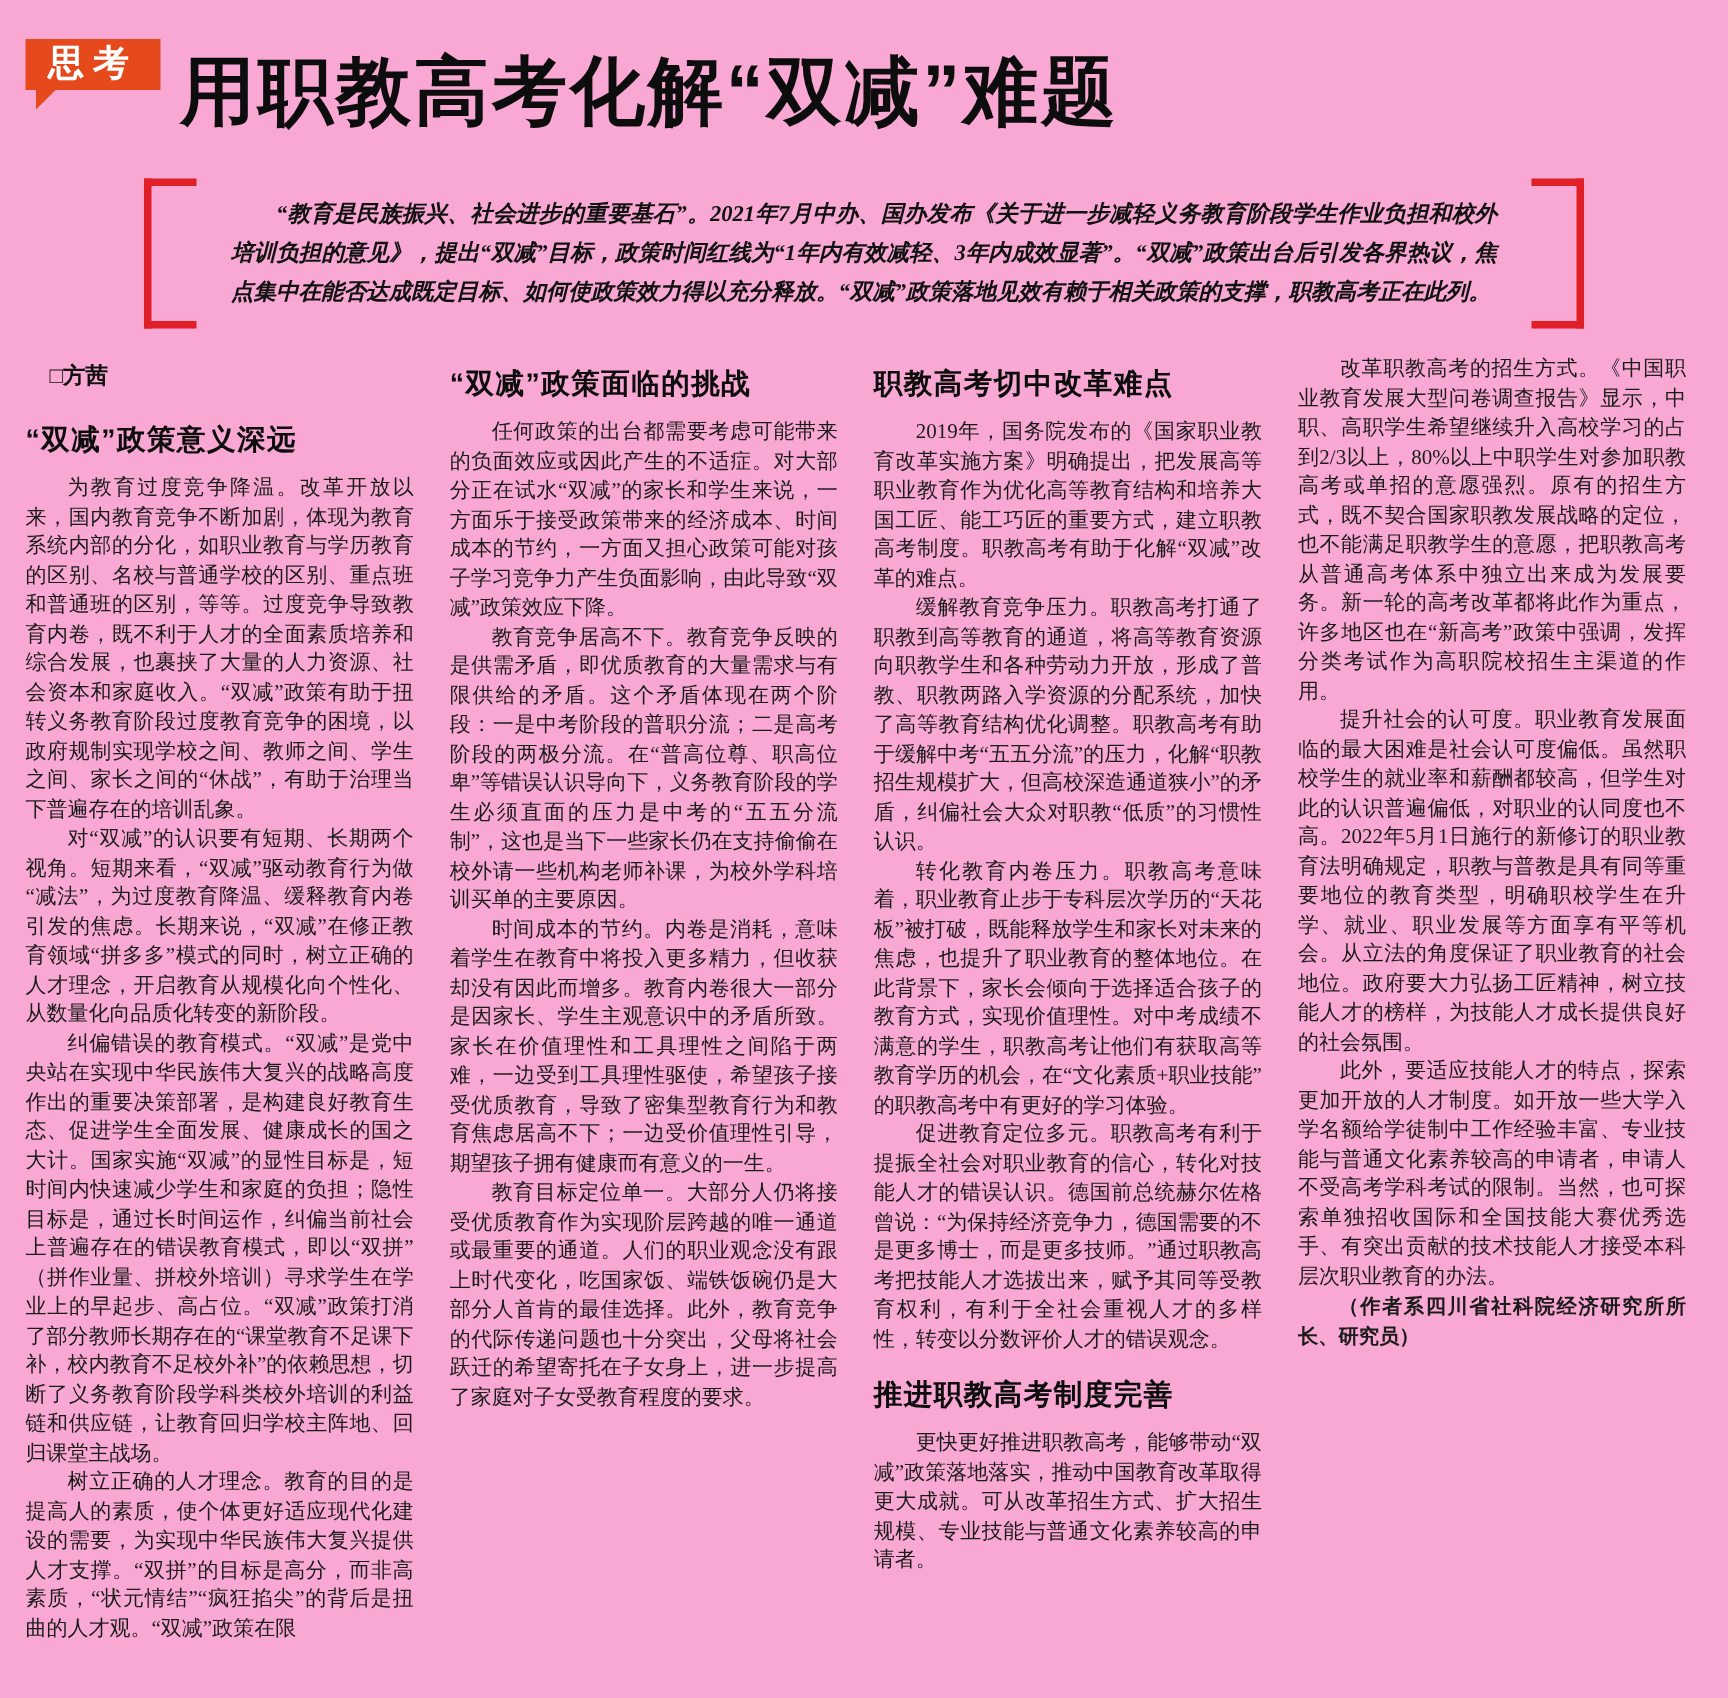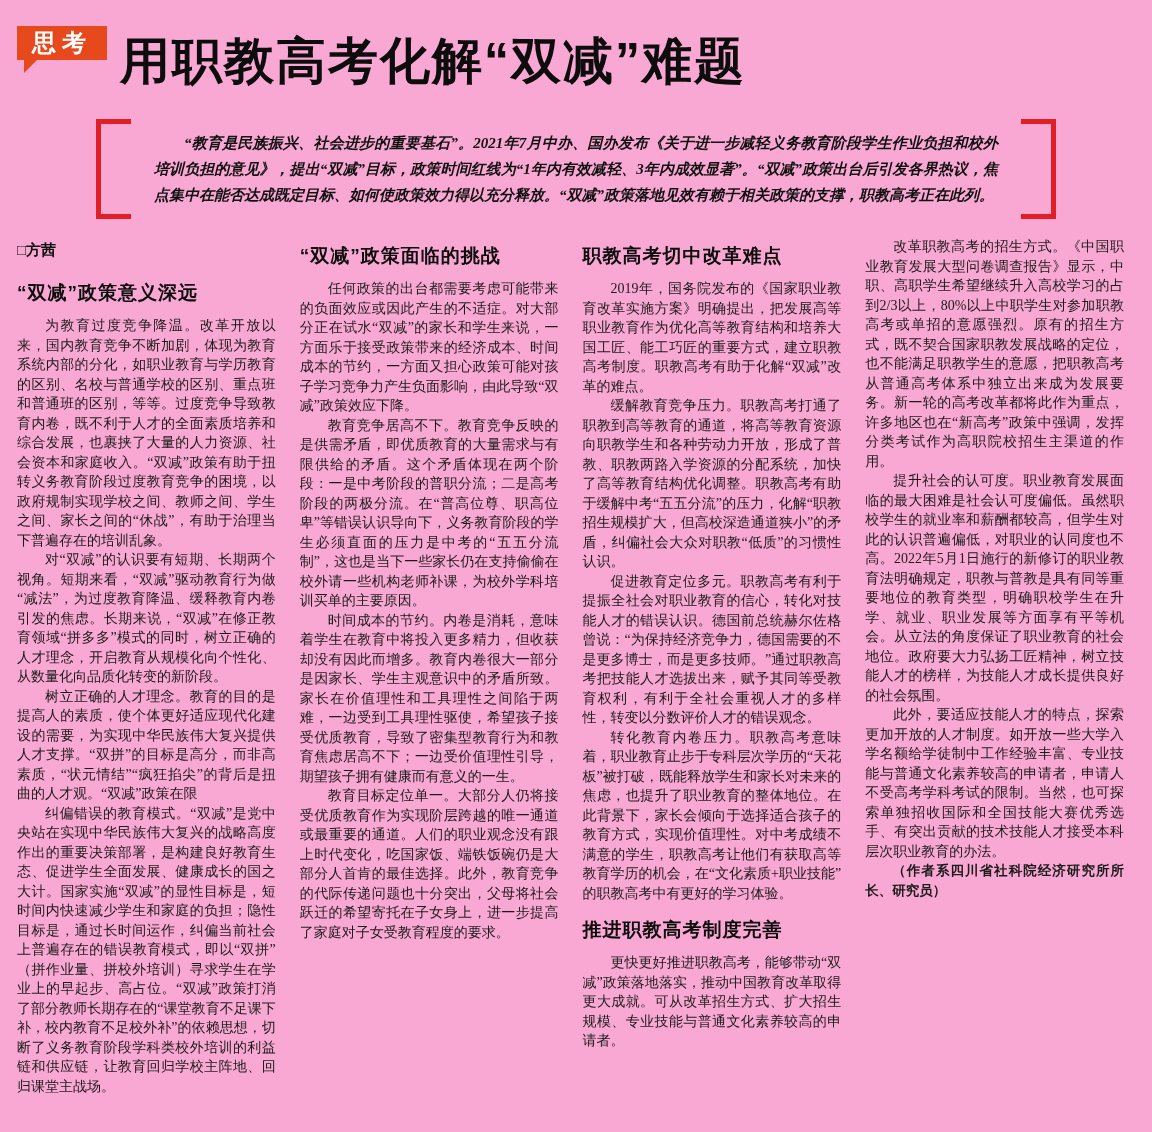--- a/index.html
+++ b/index.html
@@ -62,21 +62,21 @@
   }
   
   .columns{
     display:flex;gap:24px;
     margin-top:18px;
     padding:0 28px 0 17px;
     height:866px;overflow:hidden;
   }
   .col{flex:1 1 0;min-width:0;}
   .blk-byline{
-    margin:4px 0 20px;
+    margin:4px 16px 20px;
     font-family:"Liberation Sans","DejaVu Sans",sans-serif;
     font-weight:bold;font-size:15px;color:#111;
   }
   .blk-heading{
     margin:14px 0 10px;
     font-family:"Liberation Sans","DejaVu Sans",sans-serif;
     font-size:19px;font-weight:800;letter-spacing:1px;
     color:#0d0d0d;
   }
   .col .blk-heading:first-child{margin-top:6px;}
@@ -106,36 +106,36 @@
     <p class="lede-text">“教育是民族振兴、社会进步的重要基石”。2021年7月中办、国办发布《关于进一步减轻义务教育阶段学生作业负担和校外培训负担的意见》，提出“双减”目标，政策时间红线为“1年内有效减轻、3年内成效显著”。“双减”政策出台后引发各界热议，焦点集中在能否达成既定目标、如何使政策效力得以充分释放。“双减”政策落地见效有赖于相关政策的支撑，职教高考正在此列。</p>
     <div class="bracket right"></div>
   </div>
 
   <div class="columns">
     <div class="col">
         <p class="blk-byline">□方茜</p>
         <h2 class="blk-heading">“双减”政策意义深远</h2>
         <p class="blk-para">为教育过度竞争降温。改革开放以来，国内教育竞争不断加剧，体现为教育系统内部的分化，如职业教育与学历教育的区别、名校与普通学校的区别、重点班和普通班的区别，等等。过度竞争导致教育内卷，既不利于人才的全面素质培养和综合发展，也裹挟了大量的人力资源、社会资本和家庭收入。“双减”政策有助于扭转义务教育阶段过度教育竞争的困境，以政府规制实现学校之间、教师之间、学生之间、家长之间的“休战”，有助于治理当下普遍存在的培训乱象。</p>
         <p class="blk-para">对“双减”的认识要有短期、长期两个视角。短期来看，“双减”驱动教育行为做“减法”，为过度教育降温、缓释教育内卷引发的焦虑。长期来说，“双减”在修正教育领域“拼多多”模式的同时，树立正确的人才理念，开启教育从规模化向个性化、从数量化向品质化转变的新阶段。</p>
+        <p class="blk-para">纠偏错误的教育模式。“双减”是党中央站在实现中华民族伟大复兴的战略高度作出的重要决策部署，是构建良好教育生态、促进学生全面发展、健康成长的国之大计。国家实施“双减”的显性目标是，短时间内快速减少学生和家庭的负担；隐性目标是，通过长时间运作，纠偏当前社会上普遍存在的错误教育模式，即以“双拼”（拼作业量、拼校外培训）寻求学生在学业上的早起步、高占位。“双减”政策打消了部分教师长期存在的“课堂教育不足课下补，校内教育不足校外补”的依赖思想，切断了义务教育阶段学科类校外培训的利益链和供应链，让教育回归学校主阵地、回归课堂主战场。</p>
         <p class="blk-para">树立正确的人才理念。教育的目的是提高人的素质，使个体更好适应现代化建设的需要，为实现中华民族伟大复兴提供人才支撑。“双拼”的目标是高分，而非高素质，“状元情结”“疯狂掐尖”的背后是扭曲的人才观。“双减”政策在限</p>
-        <p class="blk-para">纠偏错误的教育模式。“双减”是党中央站在实现中华民族伟大复兴的战略高度作出的重要决策部署，是构建良好教育生态、促进学生全面发展、健康成长的国之大计。国家实施“双减”的显性目标是，短时间内快速减少学生和家庭的负担；隐性目标是，通过长时间运作，纠偏当前社会上普遍存在的错误教育模式，即以“双拼”（拼作业量、拼校外培训）寻求学生在学业上的早起步、高占位。“双减”政策打消了部分教师长期存在的“课堂教育不足课下补，校内教育不足校外补”的依赖思想，切断了义务教育阶段学科类校外培训的利益链和供应链，让教育回归学校主阵地、回归课堂主战场。</p>
       </div>
     <div class="col">
         <h2 class="blk-heading">“双减”政策面临的挑战</h2>
         <p class="blk-para">任何政策的出台都需要考虑可能带来的负面效应或因此产生的不适症。对大部分正在试水“双减”的家长和学生来说，一方面乐于接受政策带来的经济成本、时间成本的节约，一方面又担心政策可能对孩子学习竞争力产生负面影响，由此导致“双减”政策效应下降。</p>
         <p class="blk-para">教育竞争居高不下。教育竞争反映的是供需矛盾，即优质教育的大量需求与有限供给的矛盾。这个矛盾体现在两个阶段：一是中考阶段的普职分流；二是高考阶段的两极分流。在“普高位尊、职高位卑”等错误认识导向下，义务教育阶段的学生必须直面的压力是中考的“五五分流制”，这也是当下一些家长仍在支持偷偷在校外请一些机构老师补课，为校外学科培训买单的主要原因。</p>
         <p class="blk-para">时间成本的节约。内卷是消耗，意味着学生在教育中将投入更多精力，但收获却没有因此而增多。教育内卷很大一部分是因家长、学生主观意识中的矛盾所致。家长在价值理性和工具理性之间陷于两难，一边受到工具理性驱使，希望孩子接受优质教育，导致了密集型教育行为和教育焦虑居高不下；一边受价值理性引导，期望孩子拥有健康而有意义的一生。</p>
         <p class="blk-para">教育目标定位单一。大部分人仍将接受优质教育作为实现阶层跨越的唯一通道或最重要的通道。人们的职业观念没有跟上时代变化，吃国家饭、端铁饭碗仍是大部分人首肯的最佳选择。此外，教育竞争的代际传递问题也十分突出，父母将社会跃迁的希望寄托在子女身上，进一步提高了家庭对子女受教育程度的要求。</p>
       </div>
     <div class="col">
         <h2 class="blk-heading">职教高考切中改革难点</h2>
         <p class="blk-para">2019年，国务院发布的《国家职业教育改革实施方案》明确提出，把发展高等职业教育作为优化高等教育结构和培养大国工匠、能工巧匠的重要方式，建立职教高考制度。职教高考有助于化解“双减”改革的难点。</p>
         <p class="blk-para">缓解教育竞争压力。职教高考打通了职教到高等教育的通道，将高等教育资源向职教学生和各种劳动力开放，形成了普教、职教两路入学资源的分配系统，加快了高等教育结构优化调整。职教高考有助于缓解中考“五五分流”的压力，化解“职教招生规模扩大，但高校深造通道狭小”的矛盾，纠偏社会大众对职教“低质”的习惯性认识。</p>
+        <p class="blk-para">转化教育内卷压力。职教高考意味着，职业教育止步于专科层次学历的“天花板”被打破，既能释放学生和家长对未来的焦虑，也提升了职业教育的整体地位。在此背景下，家长会倾向于选择适合孩子的教育方式，实现价值理性。对中考成绩不满意的学生，职教高考让他们有获取高等教育学历的机会，在“文化素质+职业技能”的职教高考中有更好的学习体验。</p>
         <p class="blk-para">促进教育定位多元。职教高考有利于提振全社会对职业教育的信心，转化对技能人才的错误认识。德国前总统赫尔佐格曾说：“为保持经济竞争力，德国需要的不是更多博士，而是更多技师。”通过职教高考把技能人才选拔出来，赋予其同等受教育权利，有利于全社会重视人才的多样性，转变以分数评价人才的错误观念。</p>
-        <p class="blk-para">转化教育内卷压力。职教高考意味着，职业教育止步于专科层次学历的“天花板”被打破，既能释放学生和家长对未来的焦虑，也提升了职业教育的整体地位。在此背景下，家长会倾向于选择适合孩子的教育方式，实现价值理性。对中考成绩不满意的学生，职教高考让他们有获取高等教育学历的机会，在“文化素质+职业技能”的职教高考中有更好的学习体验。</p>
         <h2 class="blk-heading">推进职教高考制度完善</h2>
         <p class="blk-para">更快更好推进职教高考，能够带动“双减”政策落地落实，推动中国教育改革取得更大成就。可从改革招生方式、扩大招生规模、专业技能与普通文化素养较高的申请者。</p>
       </div>
     <div class="col">
         <p class="blk-para">改革职教高考的招生方式。《中国职业教育发展大型问卷调查报告》显示，中职、高职学生希望继续升入高校学习的占到2/3以上，80%以上中职学生对参加职教高考或单招的意愿强烈。原有的招生方式，既不契合国家职教发展战略的定位，也不能满足职教学生的意愿，把职教高考从普通高考体系中独立出来成为发展要务。新一轮的高考改革都将此作为重点，许多地区也在“新高考”政策中强调，发挥分类考试作为高职院校招生主渠道的作用。</p>
         <p class="blk-para">提升社会的认可度。职业教育发展面临的最大困难是社会认可度偏低。虽然职校学生的就业率和薪酬都较高，但学生对此的认识普遍偏低，对职业的认同度也不高。2022年5月1日施行的新修订的职业教育法明确规定，职教与普教是具有同等重要地位的教育类型，明确职校学生在升学、就业、职业发展等方面享有平等机会。从立法的角度保证了职业教育的社会地位。政府要大力弘扬工匠精神，树立技能人才的榜样，为技能人才成长提供良好的社会氛围。</p>
         <p class="blk-para">此外，要适应技能人才的特点，探索更加开放的人才制度。如开放一些大学入学名额给学徒制中工作经验丰富、专业技能与普通文化素养较高的申请者，申请人不受高考学科考试的限制。当然，也可探索单独招收国际和全国技能大赛优秀选手、有突出贡献的技术技能人才接受本科层次职业教育的办法。</p>
         <p class="blk-note">（作者系四川省社科院经济研究所所长、研究员）</p>
       </div>
   </div>

